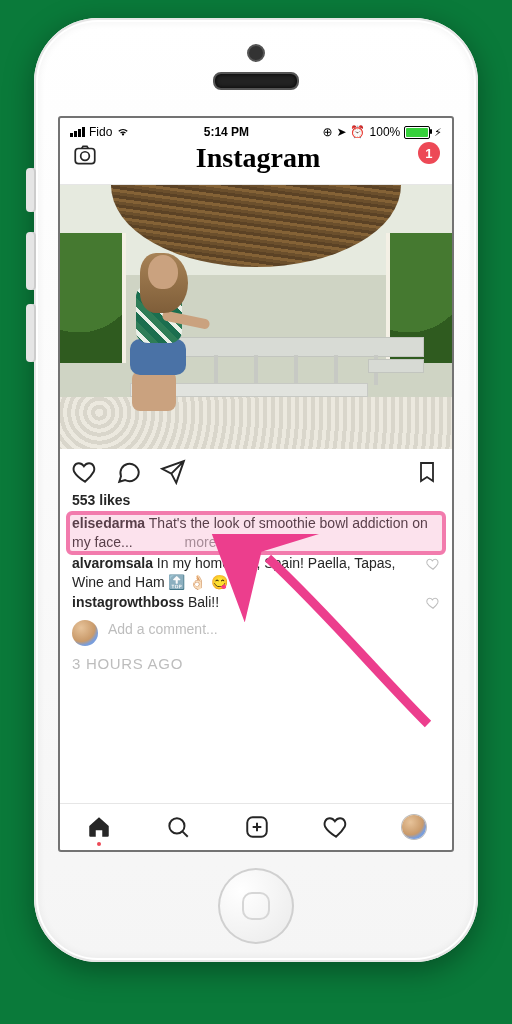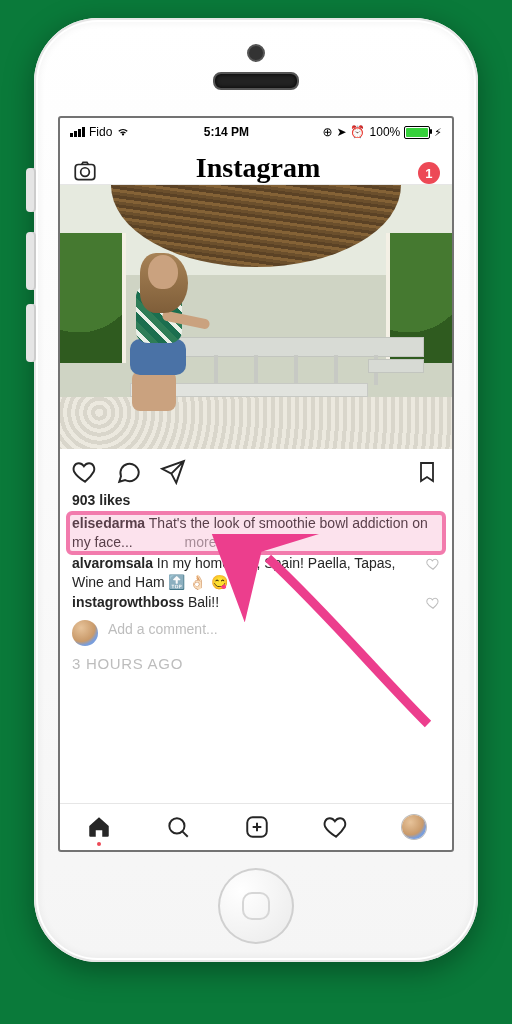--- a/index.html
+++ b/index.html
@@ -23,21 +23,21 @@
   .status .left,.status .right{display:flex;align-items:center;gap:4px;}
   .bars{display:flex;align-items:flex-end;gap:1px;}
   .bars span{width:3px;background:#000;display:inline-block;}
   .bars span:nth-child(1){height:4px}.bars span:nth-child(2){height:6px}.bars span:nth-child(3){height:8px}.bars span:nth-child(4){height:10px}
   .wifi{width:14px;height:10px;}
   .batt{width:24px;height:11px;border:1px solid #000;border-radius:2px;position:relative;}
   .batt::after{content:"";position:absolute;right:-3px;top:2px;width:2px;height:5px;background:#000;border-radius:1px;}
   .batt .fill{position:absolute;inset:1px;background:#36d13b;border-radius:1px;}
   .bolt{font-size:11px;}
   
-  .apphdr{height:42px;border-bottom:1px solid #e6e6e6;display:flex;align-items:flex-end;justify-content:space-between;padding:0 12px;}
+  .apphdr{height:42px;border-bottom:1px solid #e6e6e6;display:flex;align-items:flex-start;justify-content:space-between;padding:0 12px;}
   .igtitle{font-family:"Brush Script MT","Segoe Script",cursive;font-size:28px;font-weight:600;}
   .badge{width:22px;height:22px;border-radius:50%;background:#ed4956;color:#fff;font-size:13px;font-weight:700;display:flex;align-items:center;justify-content:center;}
   
   .feed{flex:1;overflow:hidden;display:flex;flex-direction:column;}
   .photo{width:100%;height:264px;position:relative;background:#d9d4c6;}
   .sky{position:absolute;inset:0;background:linear-gradient(#e6eadf 0 34%,#cfd4c4 34% 100%);}
   .thatch{position:absolute;left:50%;top:-10px;transform:translateX(-50%);width:290px;height:92px;border-radius:0 0 160px 160px/0 0 90px 90px;background:repeating-linear-gradient(8deg,#6b4f2c 0 3px,#846236 3px 6px,#5b4225 6px 9px);}
   .wallL,.wallR{position:absolute;top:48px;bottom:86px;width:62px;background:radial-gradient(circle at 30% 30%,#4a7a37 0 60%,#365e28 60%),#3f6c30;filter:contrast(110%);}
   .wallL{left:0;border-right:4px solid #e9e6dc;}
   .wallR{right:0;border-left:4px solid #e9e6dc;}
@@ -175,21 +175,21 @@
               </span>
           </div>
           <span class="icon">
               <svg viewBox="0 0 24 24" width="24" height="24" fill="none" stroke="#262626" stroke-width="1.8">
                 <path d="M6 3h12v18l-6-4-6 4V3z"></path>
               </svg>
             </span>
         </div>
 
         <div class="meta">
-          <div class="likes">903 likes</div>
+          <div class="likes">553 likes</div>
 
           <div class="cap">
             <span class="hilite"></span>
             <span class="u">elisedarma</span><span> That's the look of smoothie bowl addiction on my face... </span><span class="more">more</span>
           </div>
 
 
           <div class="c">
             <span class="u">alvaromsala</span><span> In my homeland, Spain! Paella, Tapas, Wine and Ham 🔝 👌🏻 😋</span>
             <span class="heart-sm"><svg viewBox="0 0 24 24" width="14" height="14" fill="none" stroke="#bdbdbd" stroke-width="1.8">

